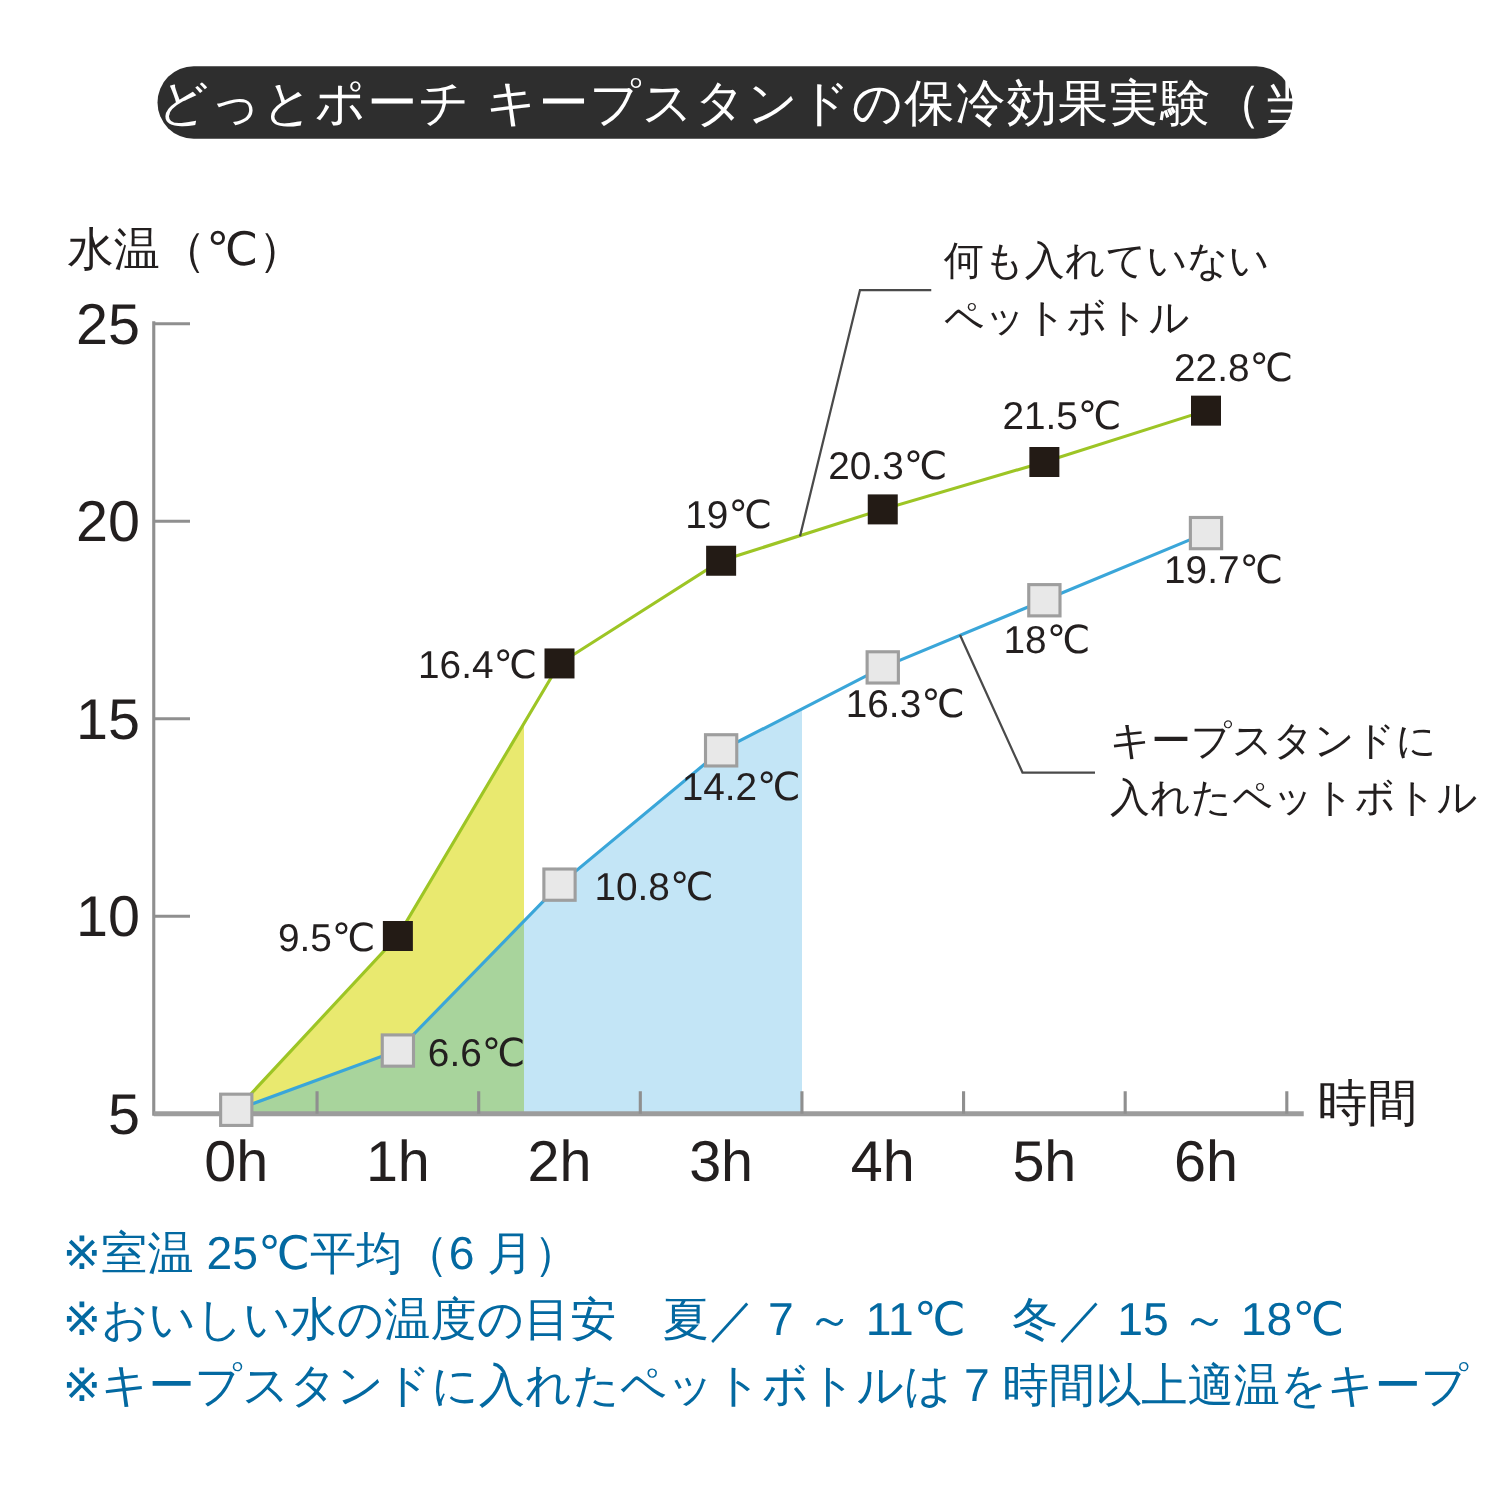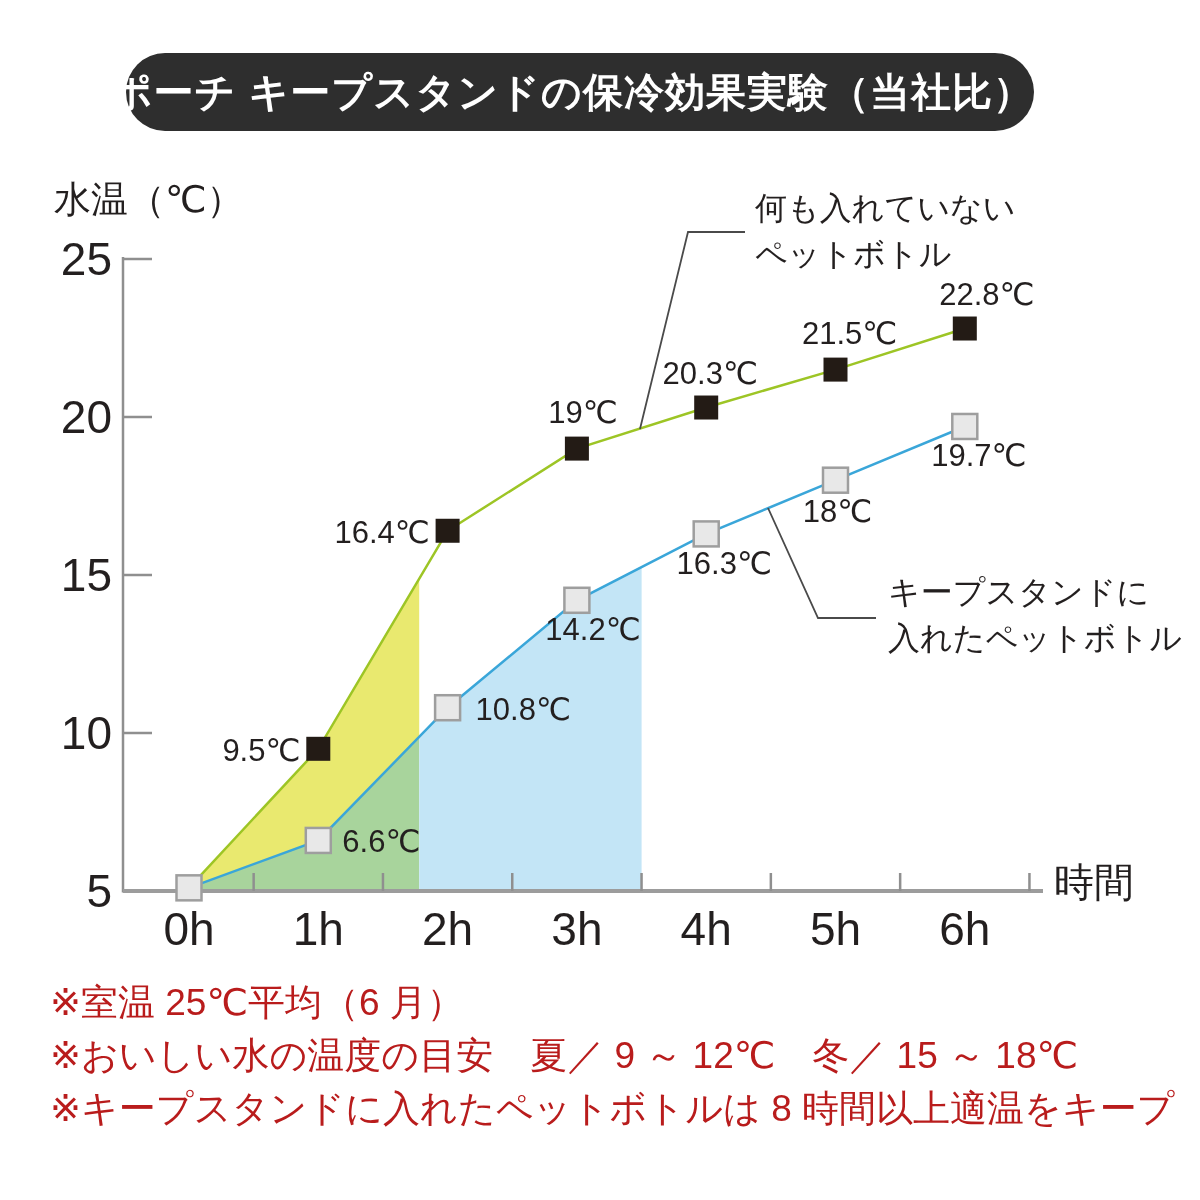--- a/index.html
+++ b/index.html
@@ -1,27 +1,27 @@
 <!DOCTYPE html>
 <html><head>
 <meta charset="utf-8">
 <style>
   html,body{margin:0;padding:0;background:#ffffff;}
   .page{
     position:relative;width:1200px;height:1200px;background:#ffffff;overflow:hidden;
     font-family:"Liberation Sans","DejaVu Sans",sans-serif;color:#231f1f;
   }
   .title-pill{
-    position:absolute;left:126px;top:53px;width:908px;height:78px;border-radius:40px;
-    background:#2e2e2e;color:#ffffff;display:flex;align-items:center;justify-content:flex-end;
-    font-size:40px;font-weight:bold;letter-spacing:1px;white-space:nowrap;
+    position:absolute;left:126px;top:53px;width:908px;height:58px;border-radius:40px;
+    background:#2e2e2e;color:#ffffff;display:flex;align-items:center;justify-content:flex-start;
+    font-size:40px;font-weight:normal;letter-spacing:1px;white-space:nowrap;
   }
   .notes{
     position:absolute;left:50px;top:976px;font-size:37px;line-height:53px;
-    color:#b91c1c;white-space:nowrap;
+    color:#0369a1;white-space:nowrap;
   }
   svg text{fill:#231f1f;}
   .axis-title{font-size:37px;}
   .tick-label{font-size:46px;}
   .pt-label{font-size:31px;}
   .callout{font-size:32px;}
 </style>
 </head>
 <body>
 
@@ -122,17 +122,17 @@
 
     <g>
       <polyline points="768,508 818,618 876,618" fill="none" stroke="#4a4a4a" stroke-width="1.8"></polyline>
       <text class="callout" x="888" y="603">キープスタンドに</text>
       <text class="callout" x="888" y="649">入れたペットボトル</text>
     </g>
   </svg>
 
   <div class="notes">
     <div>※室温 25℃平均（6 月）</div>
-    <div>※おいしい水の温度の目安　夏／ 9 ～ 12℃　冬／ 15 ～ 18℃</div>
-    <div>※キープスタンドに入れたペットボトルは 8 時間以上適温をキープ</div>
+    <div>※おいしい水の温度の目安　夏／ 7 ～ 11℃　冬／ 15 ～ 18℃</div>
+    <div>※キープスタンドに入れたペットボトルは 7 時間以上適温をキープ</div>
   </div>
 
 </div>
 
 </body></html>

